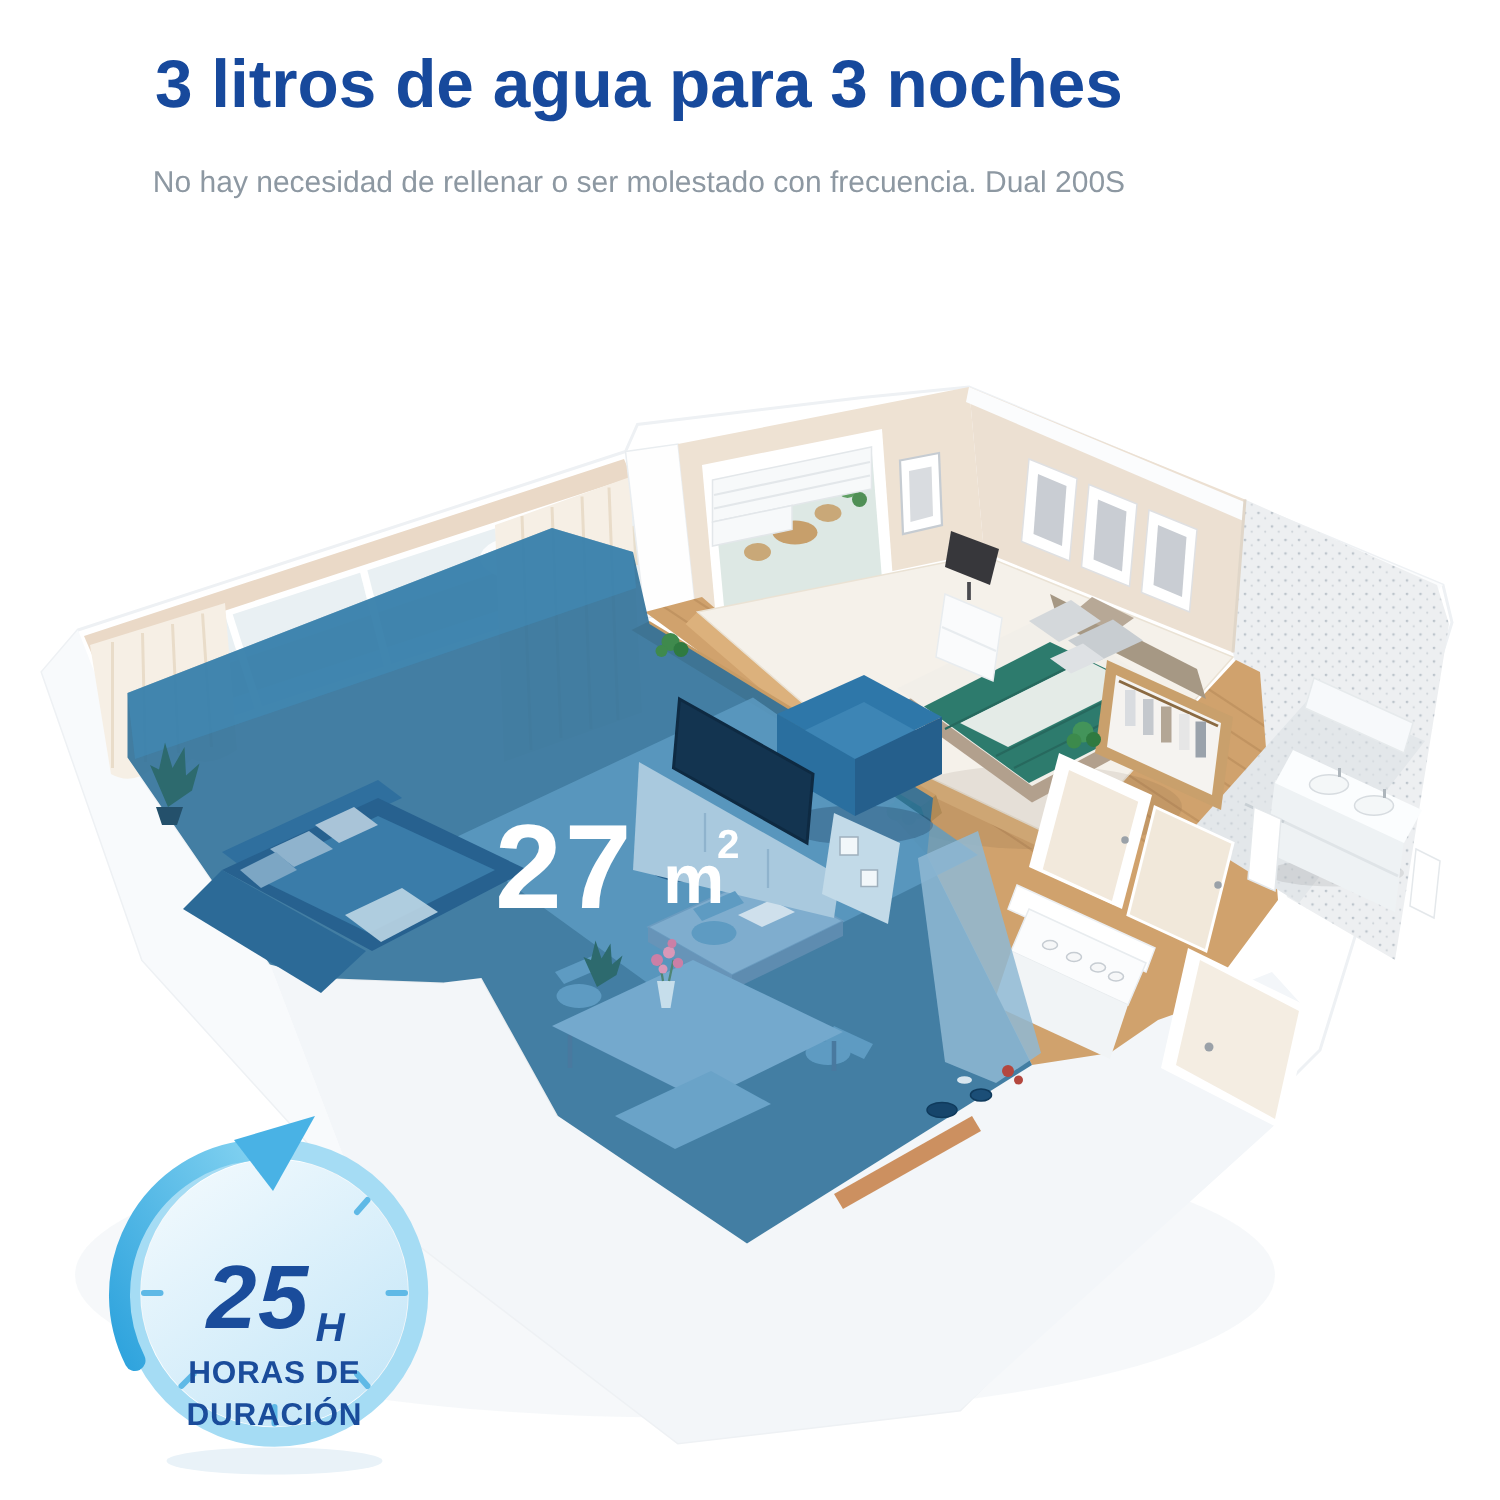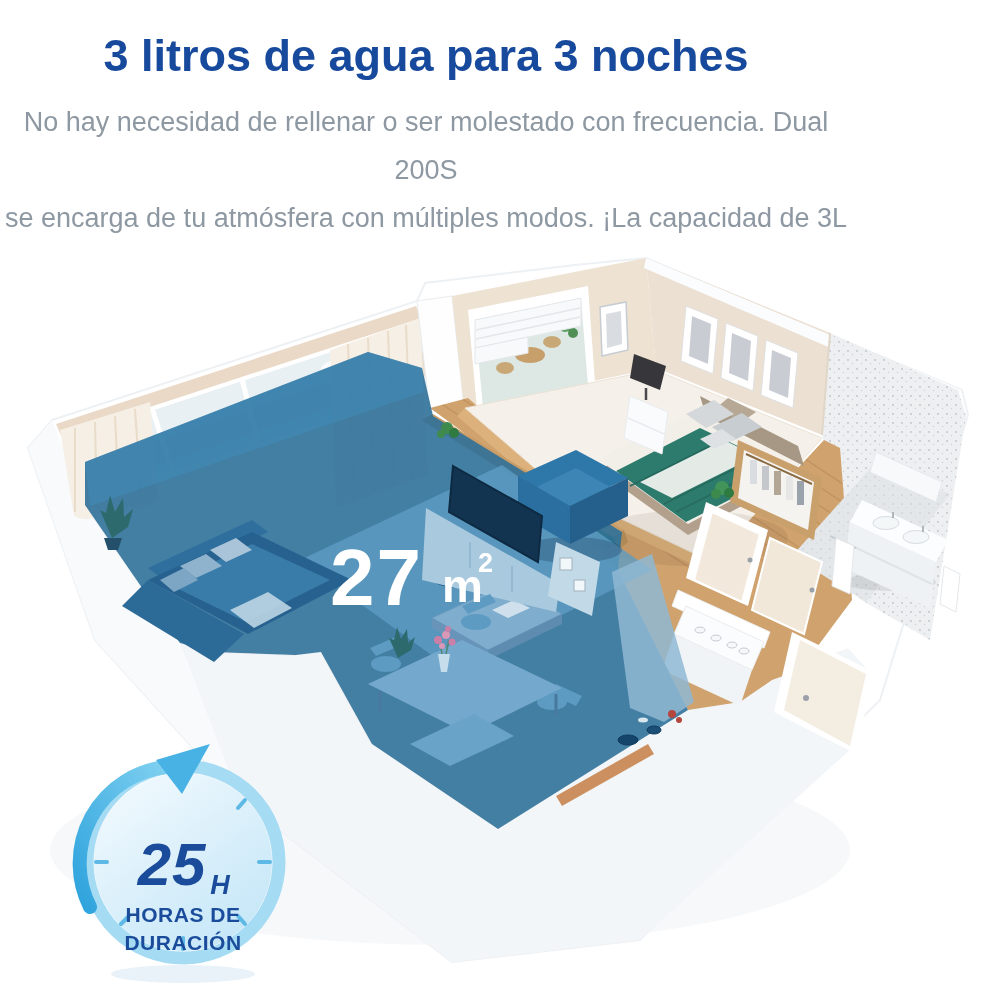--- a/index.html
+++ b/index.html
@@ -1,32 +1,31 @@
 <!DOCTYPE html>
 <html><head>
 <meta charset="utf-8">
 <style>
   html,body{margin:0;padding:0;background:#ffffff;}
   body{width:1000px;height:1000px;position:relative;overflow:hidden;
        font-family:"Liberation Sans","DejaVu Sans",sans-serif;}
   .header{position:absolute;top:0;left:0;width:852px;text-align:center;}
   .title{margin-top:30px;font-size:45px;line-height:52px;font-weight:700;color:#17499c;letter-spacing:0;}
-  .subtitle{margin-top:16px;font-size:27px;line-height:48px;font-weight:400;color:#8d98a2;}
+  .subtitle{margin-top:16px;font-size:20px;line-height:48px;font-weight:400;color:#8d98a2;}
   .stage{position:absolute;left:0;top:250px;width:1000px;height:750px;}
   .badge{position:absolute;left:60px;top:742px;width:250px;height:258px;}
   svg text{font-family:"Liberation Sans","DejaVu Sans",sans-serif;}
 </style>
 </head>
 <body>
 
 <div class="header">
   <div class="title">3 litros de agua para 3 noches</div>
   <div class="subtitle">
     <div>No hay necesidad de rellenar o ser molestado con frecuencia. Dual 200S</div>
-    <div>se encarga de tu atmósfera con múltiples modos. ¡La capacidad de 3L</div>
   </div>
 </div>
 
 <svg class="stage" viewBox="0 0 1000 750" xmlns="http://www.w3.org/2000/svg">
   <defs>
     <pattern id="speck" width="9" height="9" patternUnits="userSpaceOnUse">
       <circle cx="2" cy="2" r="0.9" fill="#b3bcc4"></circle>
       <circle cx="6.5" cy="5.5" r="0.7" fill="#c3cad0"></circle>
     </pattern>
     <clipPath id="woodClip">

